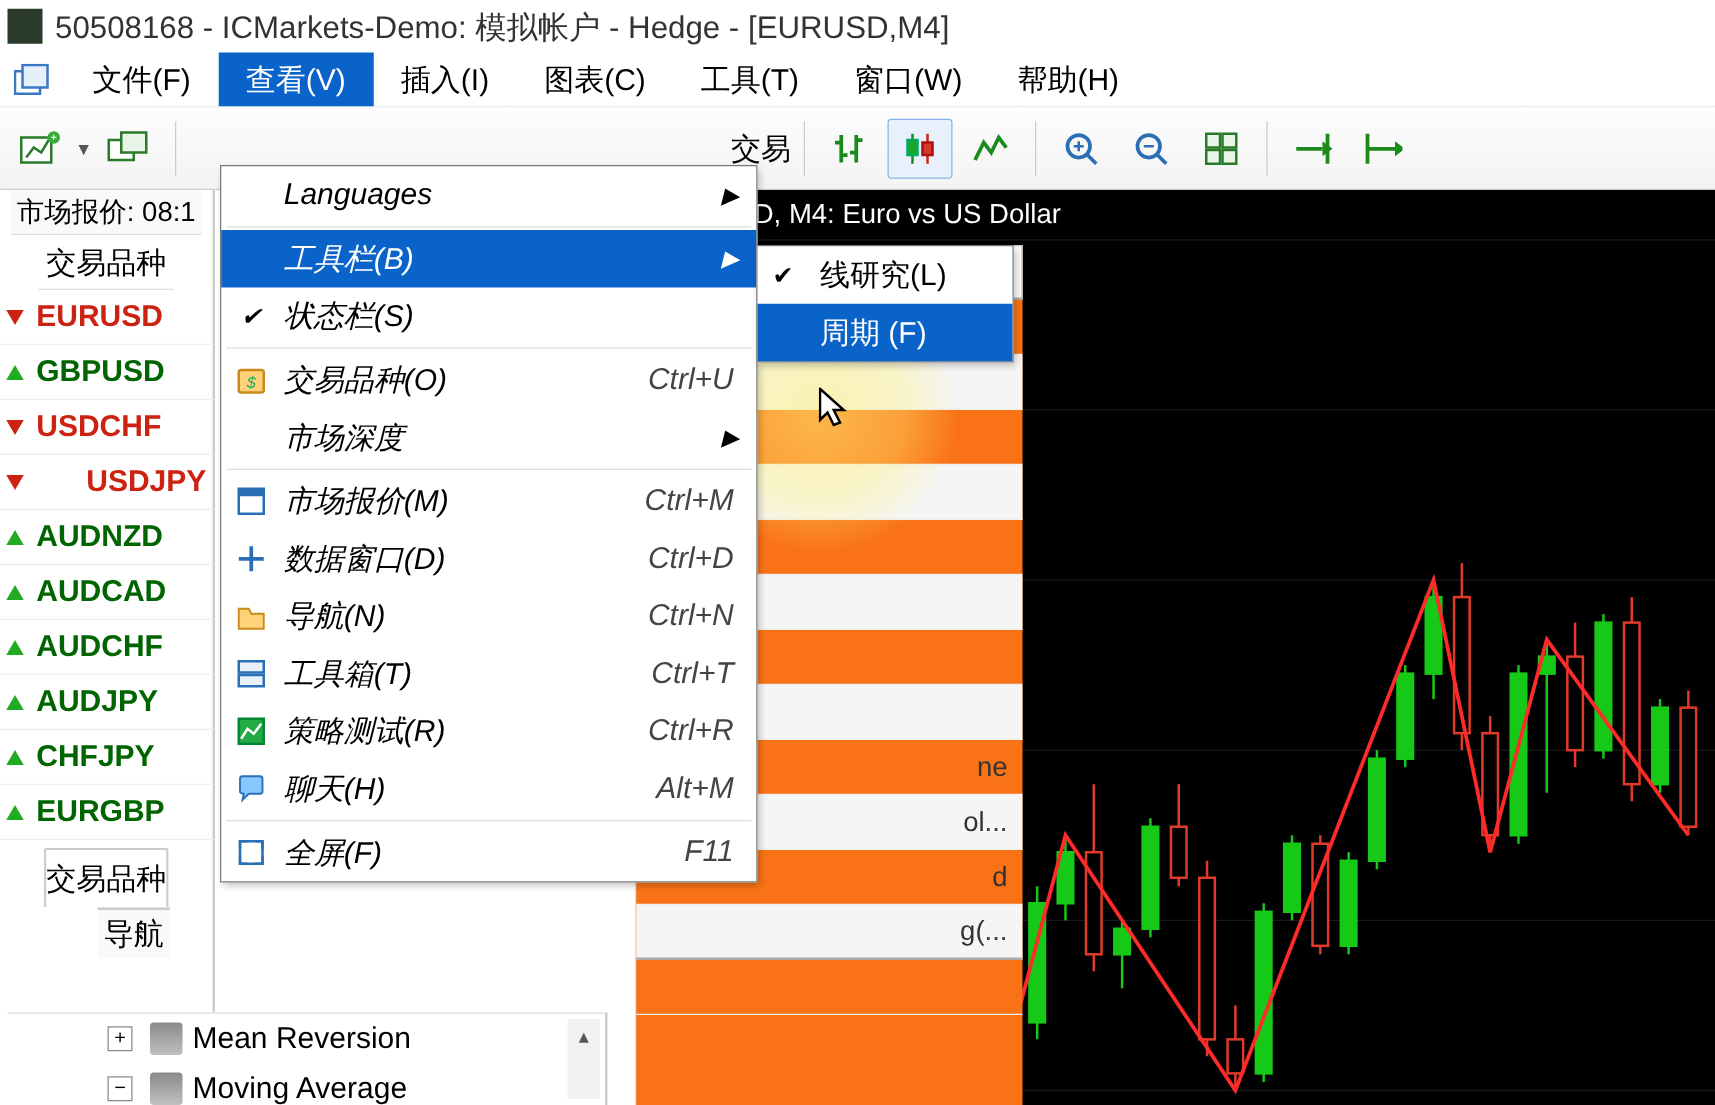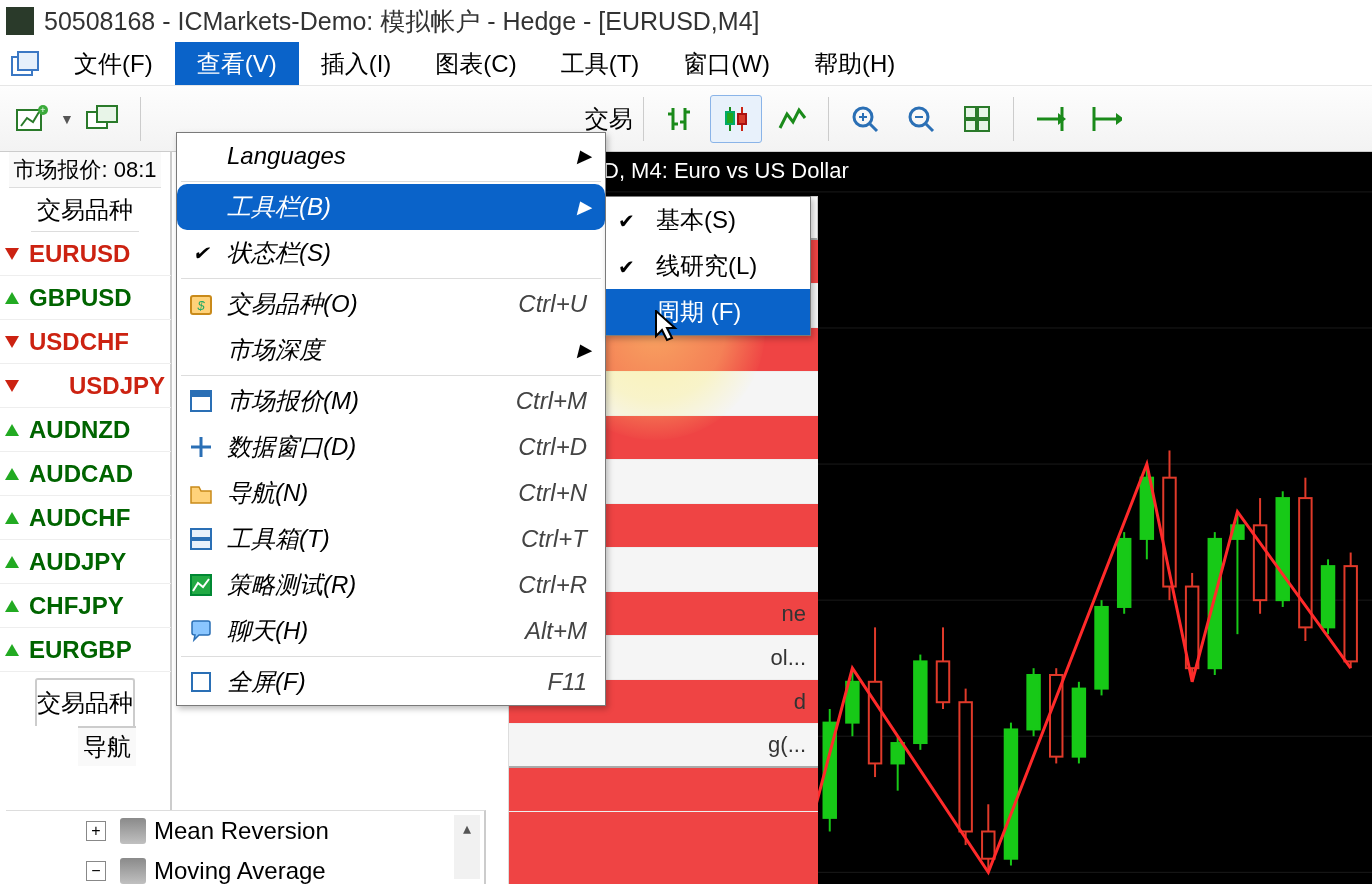--- a/index.html
+++ b/index.html
@@ -33,42 +33,42 @@
 
 .nav-panel { position: relative; flex: 0 0 auto; }
 
 .chart-area { flex: 1; background: #000; position: relative; border-left: 2px solid #4a6; }
 .chart-title { position: absolute; top: 6px; left: 12px; color: #fff; font-size: 22px; z-index: 2; }
 .chart-svg { position: absolute; inset: 0; }
 
 
 .dropdown { position: absolute; left: 176px; top: 132px; width: 430px; background: #fff; border: 1px solid #7a7a7a; box-shadow: 2px 3px 6px rgba(0,0,0,0.25); z-index: 50; font-style: italic; }
 .dd-item { display: flex; align-items: center; height: 46px; font-size: 24px; padding-left: 50px; position: relative; cursor: default; }
-.dd-item.sel { background: #0a63c9; color: #fff; border-radius: 10px; }
+.dd-item.sel { background: #0a63c9; color: #fff; }
 .dd-sep { height: 1px; background: #ddd; margin: 2px 4px; }
 .dd-icon { position: absolute; left: 10px; width: 28px; height: 28px; display: inline-flex; align-items: center; justify-content: center; }
 .dd-check::before { content: "✔"; font-size: 20px; }
 .dd-arrow { position: absolute; right: 14px; font-size: 18px; }
 .dd-shortcut { position: absolute; right: 18px; font-size: 24px; color: #444; }
 
 
 .submenu { position: absolute; left: 605px; top: 196px; width: 206px; background: #fff; border: 1px solid #7a7a7a; box-shadow: 2px 3px 6px rgba(0,0,0,0.25); z-index: 60; }
 .sm-item { display: flex; align-items: center; height: 46px; font-size: 24px; padding-left: 50px; position: relative; cursor: default; }
 .sm-item.sel { background: #0a63c9; color: #fff; }
 .sm-check { position: absolute; left: 12px; }
 .sm-check::before { content: "✔"; font-size: 20px; }
 
 
 .spotlight { position: absolute; width: 220px; height: 220px; left: 545px; top: 220px; border-radius: 50%; background: radial-gradient(circle, rgba(255,240,120,0.55) 0%, rgba(255,240,120,0.35) 45%, rgba(255,240,120,0) 72%); z-index: 40; pointer-events: none; }
 
 
 .cursor { position: absolute; left: 655px; top: 310px; z-index: 70; pointer-events: none; }
 
 
-.bg-list { position: absolute; left: 508px; top: 196px; width: 310px; bottom: 0; background: #ef4444; z-index: 30; border-left:1px solid #ddd;}
+.bg-list { position: absolute; left: 508px; top: 196px; width: 310px; bottom: 0; background: #f97316; z-index: 30; border-left:1px solid #ddd;}
 .bg-row { height: 44px; border-bottom: 1px solid #eee; font-size: 22px; display:flex; align-items:center; justify-content:flex-end; padding-right: 12px; color:#333;}
 .bg-row.alt { background: #f5f5f5; }
 .bg-header { position:absolute; top:0; right:0; height:44px; width:152px; border:1px solid #ccc; border-bottom:2px solid #aaa; background:#fbfbfb;}
 .bg-row.last { border-bottom: 2px solid #aaa; }
 
 
 .arr-up { width:0;height:0;border-left:7px solid transparent;border-right:7px solid transparent;border-bottom:12px solid; display:inline-block;}
 .arr-dn { width:0;height:0;border-left:7px solid transparent;border-right:7px solid transparent;border-top:12px solid; display:inline-block;}
 
 .tb-btn.boxed { border:1px solid #8ab4e8; background:#e8f1fb; }
@@ -470,24 +470,20 @@
         </svg>
       </span>
       <span>全屏(F)</span>
       <span class="dd-shortcut">F11</span>
     </div>
   </div>
 
 <div class="submenu" id="toolbars-submenu">
     <div class="sm-item">
       <span class="sm-check"></span>
-      <span>基本(S)</span>
-    </div>
-    <div class="sm-item">
-      <span class="sm-check"></span>
       <span>线研究(L)</span>
     </div>
     <div class="sm-item sel">
       <span>周期 (F)</span>
     </div>
   </div>
 
 <svg class="cursor" width="26" height="34">
   <polygon points="1,1 1,26 7,20 12,30 17,28 12,18 20,18" fill="#fff" stroke="#000" stroke-width="2"></polygon>
 </svg>

